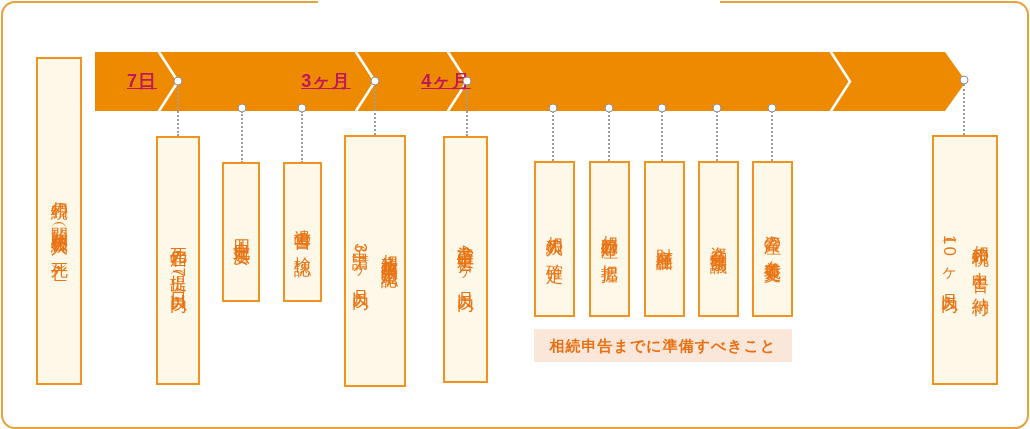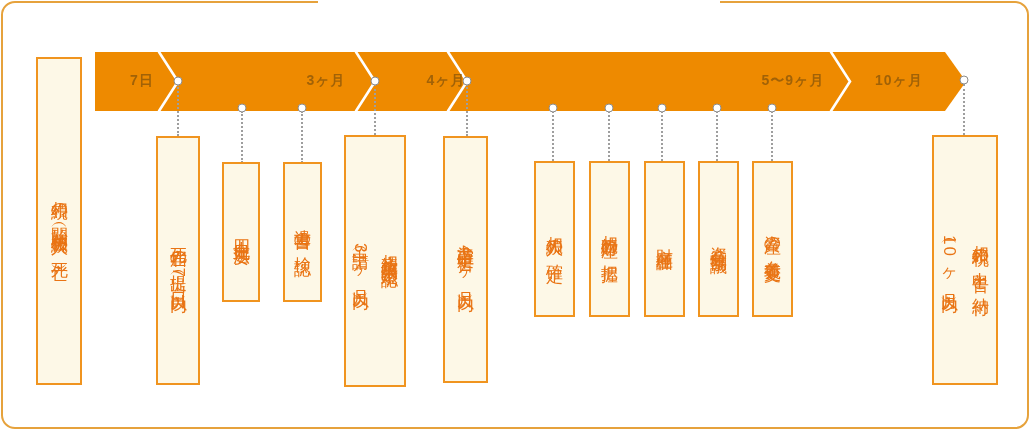--- a/index.html
+++ b/index.html
@@ -9,21 +9,21 @@
   
   .card{position:absolute;left:1px;top:1px;width:1024px;height:424px;
         border:2px solid #E6A23C;border-radius:14px;background:#fff;}
   .card-top-gap{position:absolute;left:318px;top:0;width:402px;height:5px;background:#fff;}
 
   
   .bar{position:absolute;left:95px;top:52px;width:850px;height:59px;background:#EE8A00;}
   .bar-svg{position:absolute;left:95px;top:52px;width:875px;height:61px;overflow:visible;}
 
   .bar-label{position:absolute;top:81px;transform:translate(-50%,-50%);
-             color:#a16207;font-size:14px;font-weight:700;letter-spacing:1px;white-space:nowrap;z-index:4;}
+             color:#be185d;font-size:18px;font-weight:700;letter-spacing:1px;white-space:nowrap;z-index:4;text-decoration:underline;}
 
   
   .conn{position:absolute;width:0;border-left:2px dotted #9E9E9E;z-index:2;}
 
   
   .dot{position:absolute;width:7px;height:7px;background:#fff;border:1.5px solid #8C8C8C;
        border-radius:50%;transform:translate(-50%,-50%);z-index:5;}
 
   
   .vbox{position:absolute;background:#FDF8E7;border:2px solid #F0941F;
@@ -78,22 +78,20 @@
       <path d="M261 0 L280 29.5 L261 59"></path>
       <path d="M353 0 L372 29.5 L353 59"></path>
       <path d="M736 0 L755 29.5 L736 59"></path>
     </g>
     <polygon points="850,0 871,29.5 850,59" fill="#EE8A00"></polygon>
   </svg>
 
   <span class="bar-label" style="left:142px;">7日</span>
   <span class="bar-label" style="left:326px;">3ヶ月</span>
   <span class="bar-label" style="left:446px;">4ヶ月</span>
-  <span class="bar-label" style="left:793px;">5〜9ヶ月</span>
-  <span class="bar-label" style="left:899px;">10ヶ月</span>
 
   <div class="dot" style="left:178px;top:81px;"></div>
   <div class="dot" style="left:375px;top:81px;"></div>
   <div class="dot" style="left:467px;top:81px;"></div>
   <div class="dot" style="left:964px;top:80px;"></div>
   <div class="dot" style="left:242px;top:108px;"></div>
   <div class="dot" style="left:302px;top:108px;"></div>
   <div class="dot" style="left:553px;top:108px;"></div>
   <div class="dot" style="left:609px;top:108px;"></div>
   <div class="dot" style="left:662px;top:108px;"></div>
@@ -108,13 +106,14 @@
 申請（3ヶ月以内）</div>
   <div class="vbox b-quasi">準確定申告（4ヶ月以内）</div>
   <div class="vbox b-heir">相続人の確定</div>
   <div class="vbox b-estate">相続財産の把握</div>
   <div class="vbox b-valua">財産評価</div>
   <div class="vbox b-divis">資産分割協議</div>
   <div class="vbox b-name">資産の名義変更</div>
   <div class="vbox b-tax pre">相続税の申告と納付
 （10ヶ月以内）</div>
 
+  <div class="note">相続申告までに準備すべきこと</div>
 </div>
 
 </body></html>

